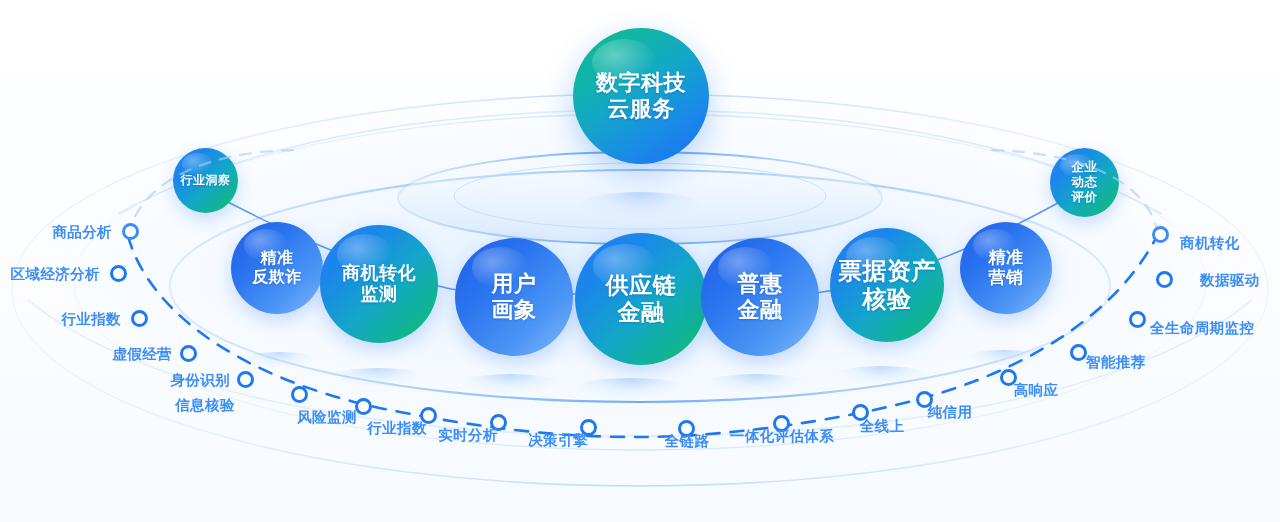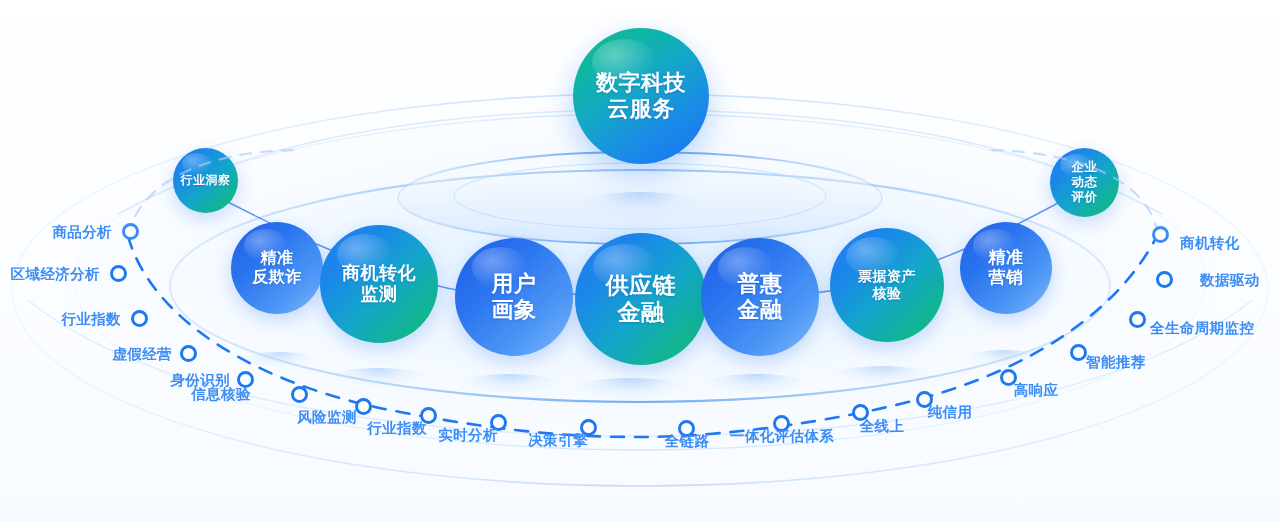--- a/index.html
+++ b/index.html
@@ -154,21 +154,21 @@
   <div class="sphere sp-gb" style="left:575px;top:233px;width:132px;height:132px;font-size:23px;">
     <span class="lbl">供应链
 金融</span>
   </div>
 
   <div class="sphere sp-bl" style="left:701px;top:238px;width:118px;height:118px;font-size:22px;">
     <span class="lbl">普惠
 金融</span>
   </div>
 
-  <div class="sphere sp-gb" style="left:830px;top:228px;width:114px;height:114px;font-size:14px;">
+  <div class="sphere sp-gb" style="left:830px;top:228px;width:114px;height:114px;font-size:24px;">
     <span class="lbl">票据资产
 核验</span>
   </div>
 
   <div class="sphere sp-bl" style="left:960px;top:222px;width:92px;height:92px;font-size:17px;">
     <span class="lbl">精准
 营销</span>
   </div>
 
   <div class="sphere sp-gb" style="left:1050px;top:148px;width:69px;height:69px;font-size:12.5px;">
@@ -200,21 +200,21 @@
   <div class="olabel r" style="left:112px;top:232px;"><span>商品分析</span></div>
 
   <div class="olabel r" style="left:100px;top:274px;"><span>区域经济分析</span></div>
 
   <div class="olabel r" style="left:121px;top:319px;"><span>行业指数</span></div>
 
   <div class="olabel r" style="left:172px;top:354px;"><span>虚假经营</span></div>
 
   <div class="olabel r" style="left:230px;top:380px;"><span>身份识别</span></div>
 
-  <div class="olabel c" style="left:205px;top:385px;margin-left:16px;"><span>信息核验</span></div>
+  <div class="olabel c" style="left:205px;top:396px;"><span>信息核验</span></div>
 
   <div class="olabel c" style="left:327px;top:408px;"><span>风险监测</span></div>
 
   <div class="olabel c" style="left:397px;top:419px;"><span>行业指数</span></div>
 
   <div class="olabel c" style="left:468px;top:426px;"><span>实时分析</span></div>
 
   <div class="olabel c" style="left:558px;top:431px;"><span>决策引擎</span></div>
 
   <div class="olabel c" style="left:687px;top:432px;"><span>全链路</span></div>

